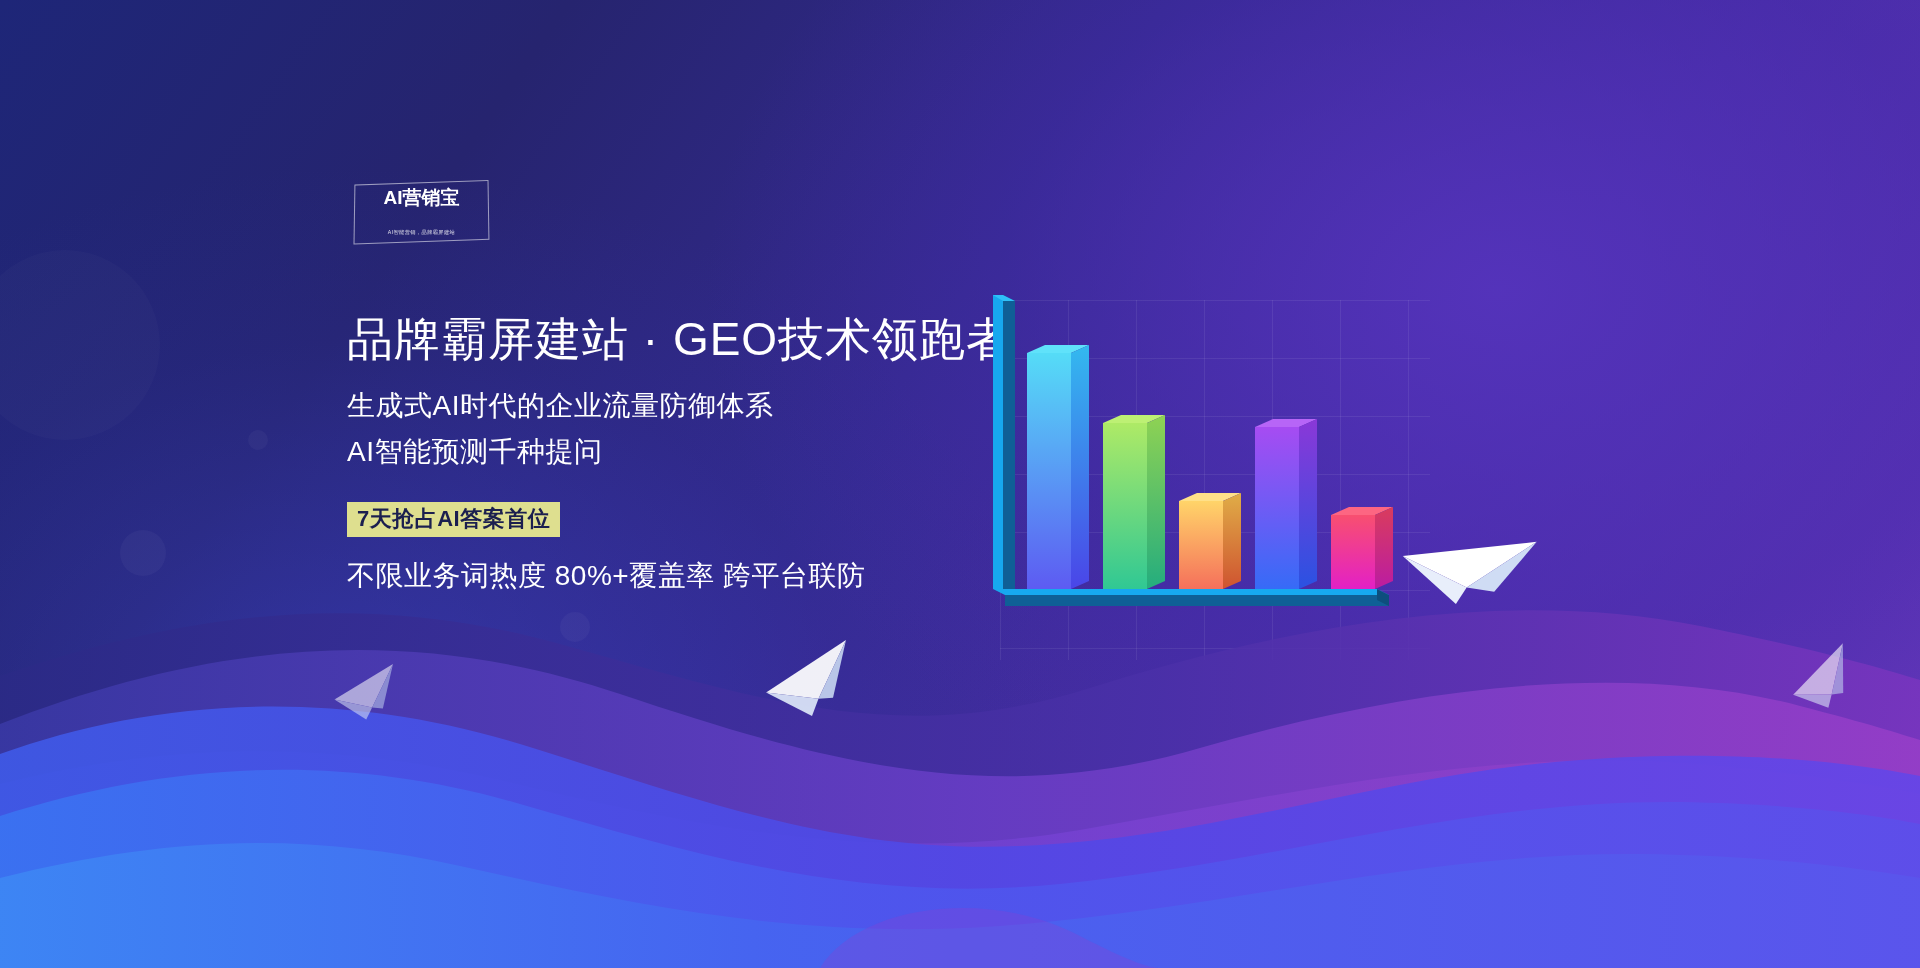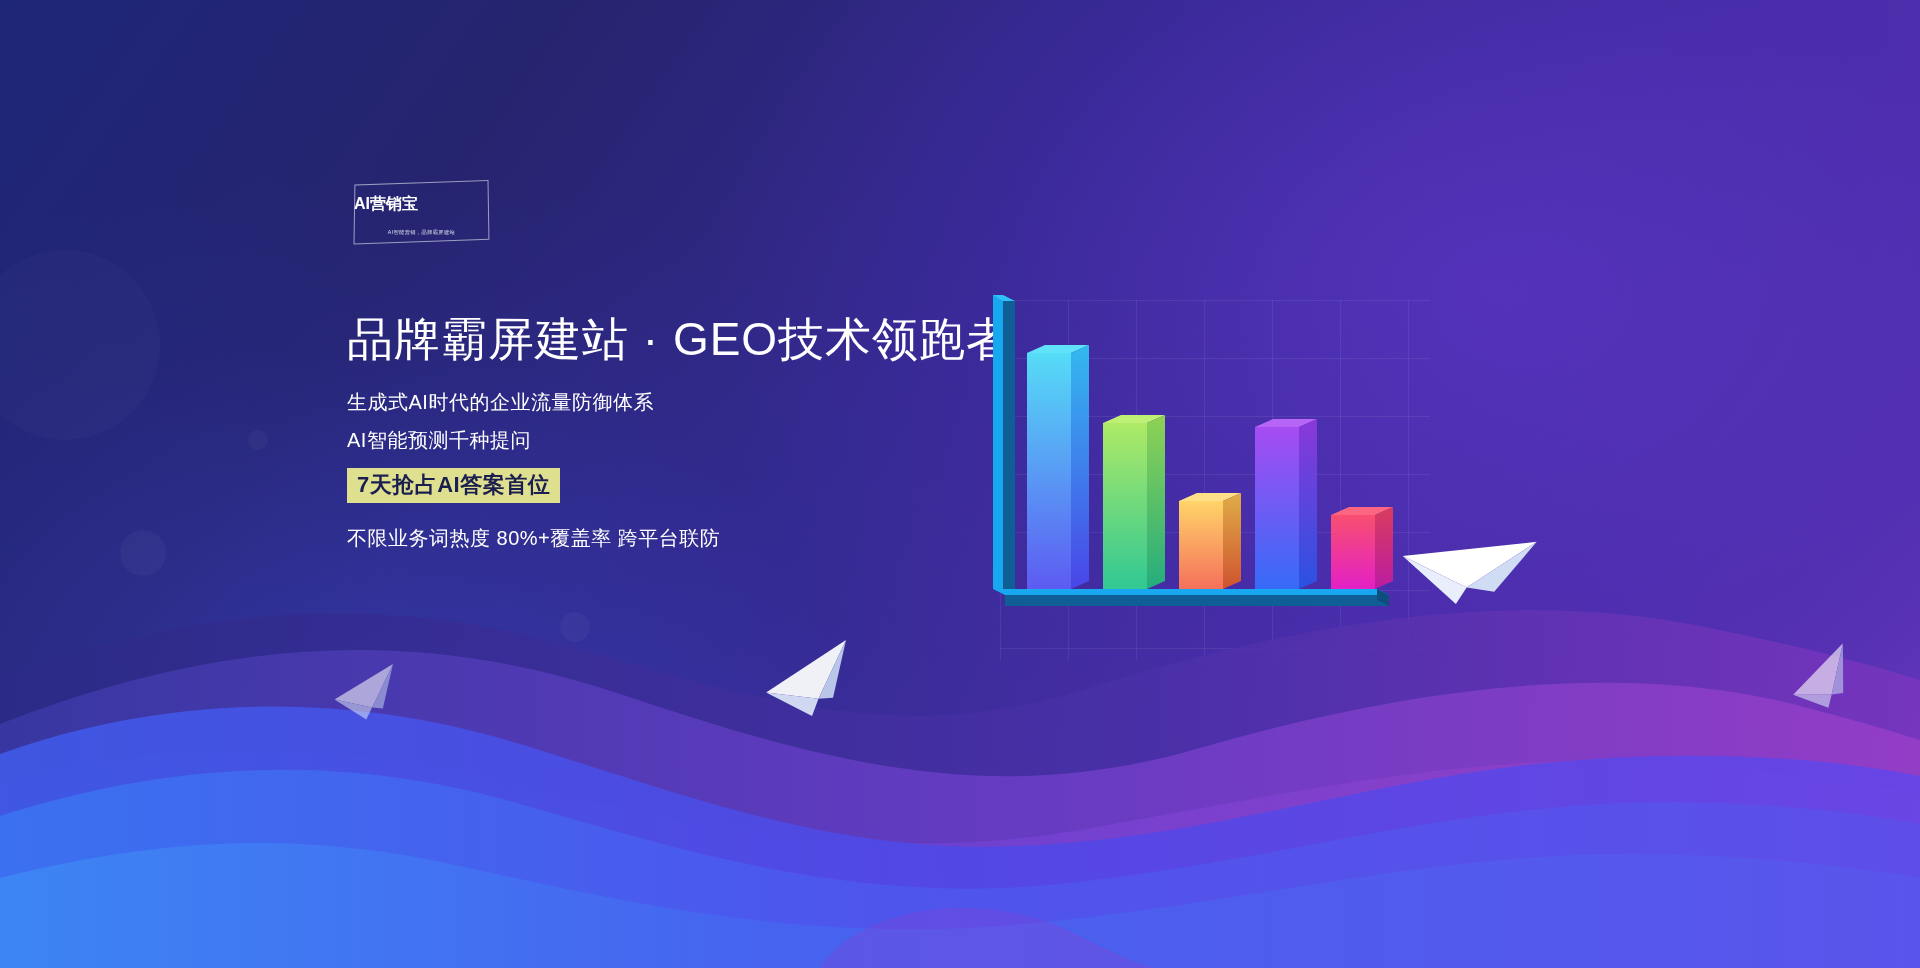--- a/index.html
+++ b/index.html
@@ -50,23 +50,24 @@
     left:354px; top:182px;
     width:135px; height:60px;
   }
   #logo .frame {
     position:absolute; inset:0;
     border:1.5px solid rgba(255,255,255,0.55);
     transform:perspective(300px) rotateX(4deg) skewY(-2deg);
   }
   #logo .brand {
     position:absolute;
-    left:0; right:0; top:14px;
+    left:0; right:0; top:6px;
+    text-align:center;
     color:#ffffff;
-    font-size:16px;
+    font-size:19px;
     font-weight:bold;
     letter-spacing:0px;
     line-height:1;
     white-space:nowrap;
   }
   #logo .sub {
     position:absolute;
     left:0; right:0; bottom:6px;
     text-align:center;
     color:rgba(255,255,255,0.85);
@@ -82,31 +83,31 @@
   .headline {
     color:#ffffff;
     font-size:46px;
     font-weight:400;
     line-height:1.18;
     white-space:nowrap;
     letter-spacing:1px;
   }
   .sub-line {
     color:#ffffff;
-    font-size:20px;
+    font-size:28px;
     font-weight:400;
     line-height:1;
     white-space:nowrap;
     letter-spacing:0.5px;
   }
   .row-1 { margin-top:26px; }
   .row-2 { margin-top:18px; }
   .row-4 { margin-top:25px; }
 
-  .highlight-wrap { margin-top:18px;text-decoration:underline; }
+  .highlight-wrap { margin-top:36px;text-decoration:underline; }
   .highlight {
     display:inline-block;
     background:#dedf8f;
     color:#1b1f4f;
     font-size:22px;
     font-weight:bold;
     padding:6px 10px 7px 10px;
     line-height:1;
     white-space:nowrap;
     letter-spacing:0.5px;

